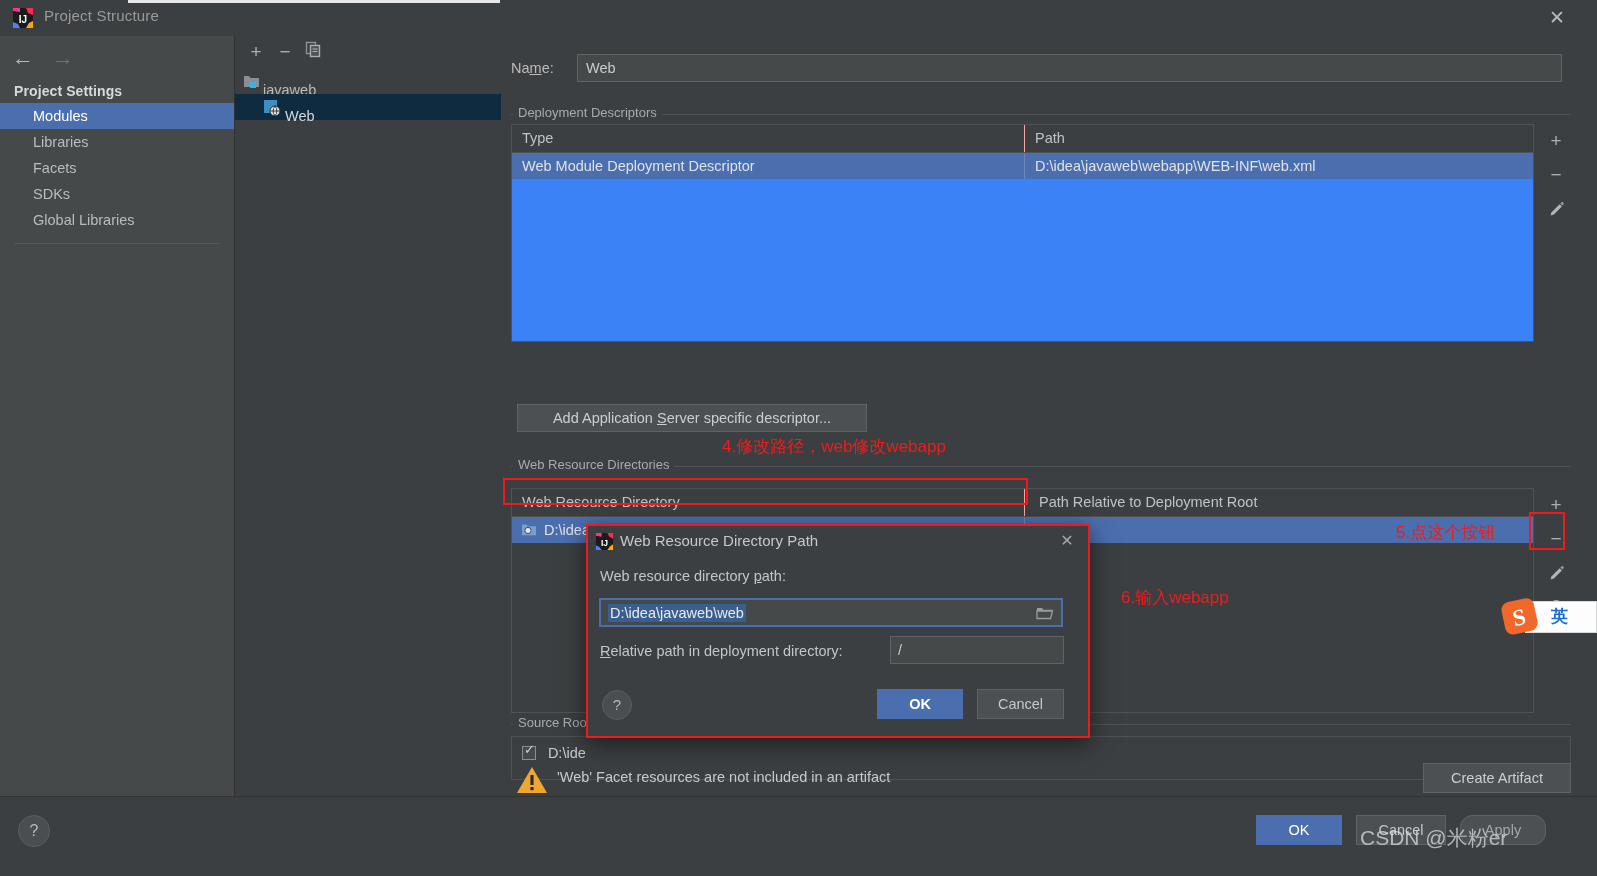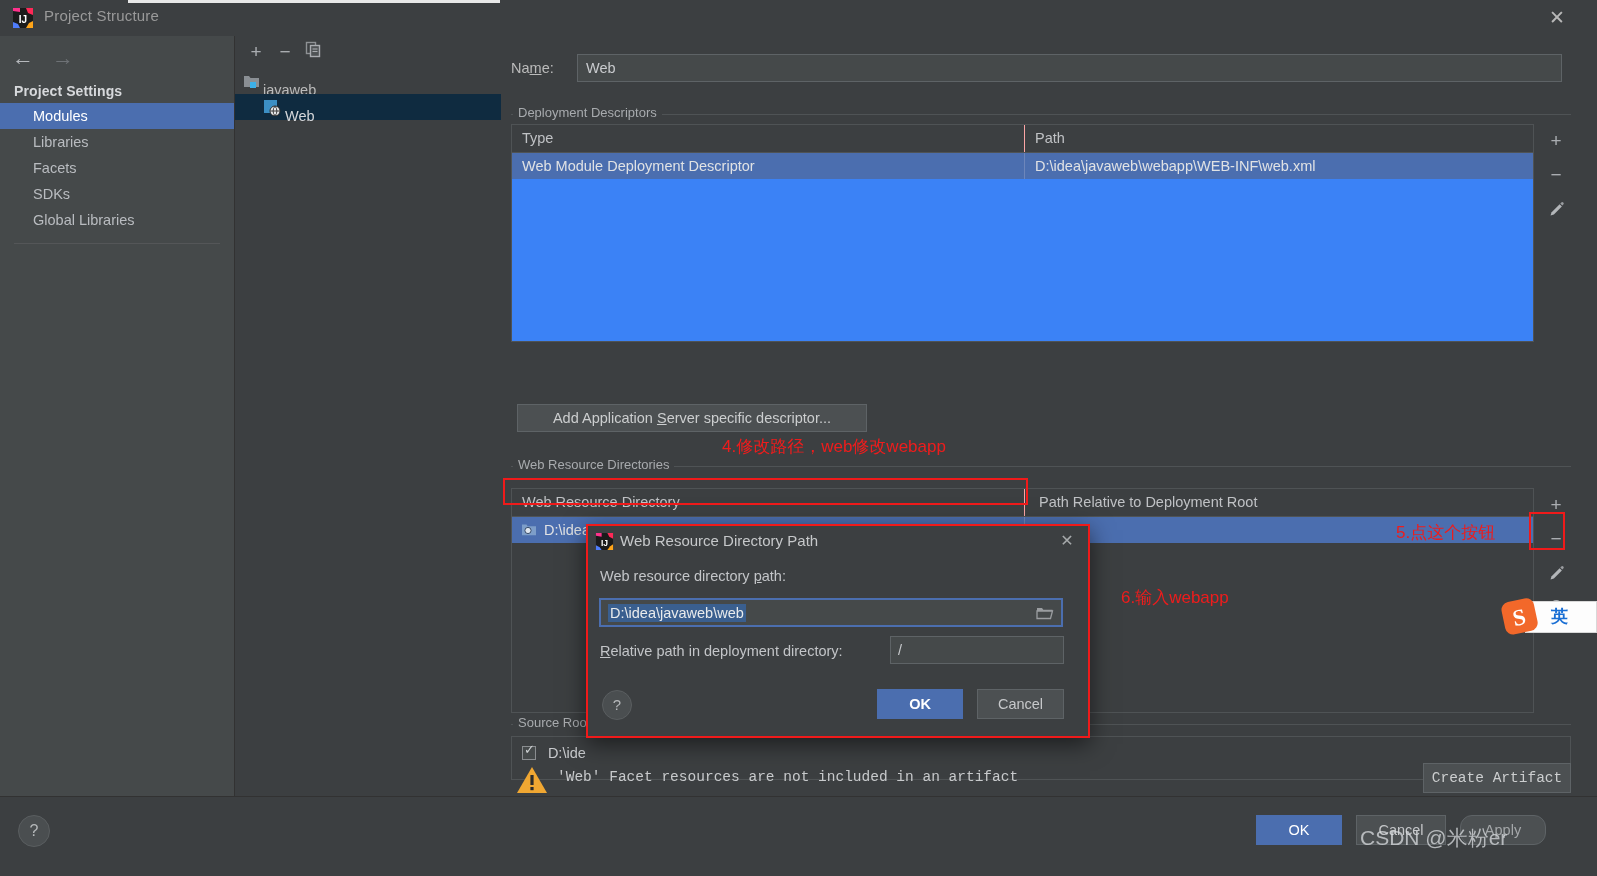--- a/index.html
+++ b/index.html
@@ -98,21 +98,21 @@
            border:1px solid #4f5355;box-sizing:border-box;}
   #wrd-side{position:absolute;left:1030px;top:22px;width:30px;}
   
   #sr{left:10px;top:688px;width:1060px;}
   #sr-box{position:absolute;left:0;top:12px;width:1060px;height:44px;background:#3c3f41;
           border:1px solid #4f5355;box-sizing:border-box;padding:8px 0 0 10px;}
   .chk{display:inline-block;width:14px;height:14px;border:1px solid #8a8d90;background:#45494a;
        box-sizing:border-box;vertical-align:-2px;margin-right:8px;position:relative;}
   .chk:after{content:"✓";position:absolute;left:1px;top:-5px;font-size:13px;color:#cfd2d4;}
   
-  #warn-row{position:absolute;left:10px;top:725px;width:1060px;height:44px;font-family:Liberation Mono, monospace;}
+  #warn-row{position:absolute;left:10px;top:725px;width:1060px;height:44px;}
   #warn-icon{position:absolute;left:4px;top:4px;width:34px;height:30px;}
   #warn-text{position:absolute;left:46px;top:8px;font-size:14.5px;color:#c8cacc;}
   #create-artifact{
     position:absolute;right:0;top:2px;width:148px;height:30px;background:#4c5052;
     border:1px solid #5e6366;box-sizing:border-box;color:#cccecf;font-size:14.5px;
     text-align:center;line-height:28px;
   }
   
   #footer{position:absolute;left:0;top:796px;width:1597px;height:80px;background:#3c3f41;
           border-top:1px solid #323232;}

